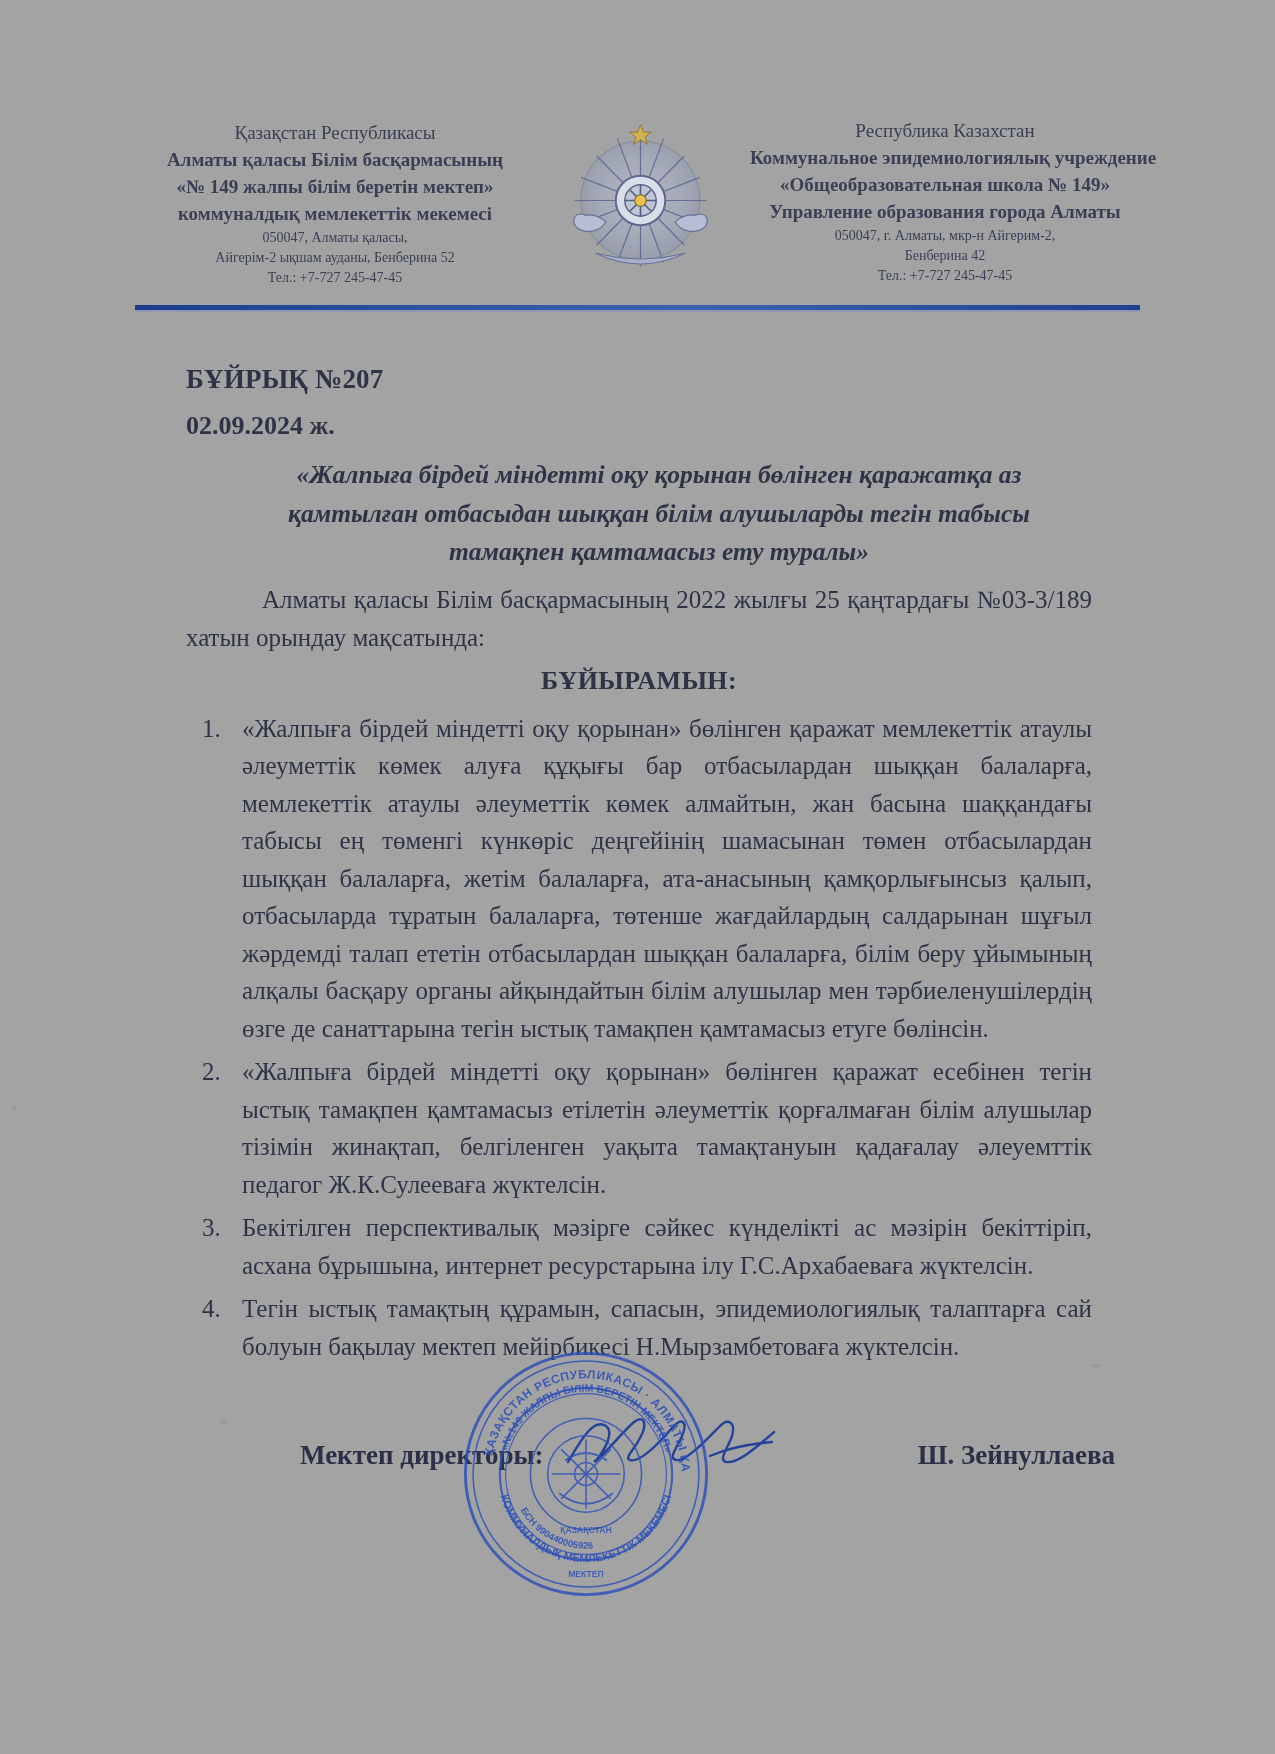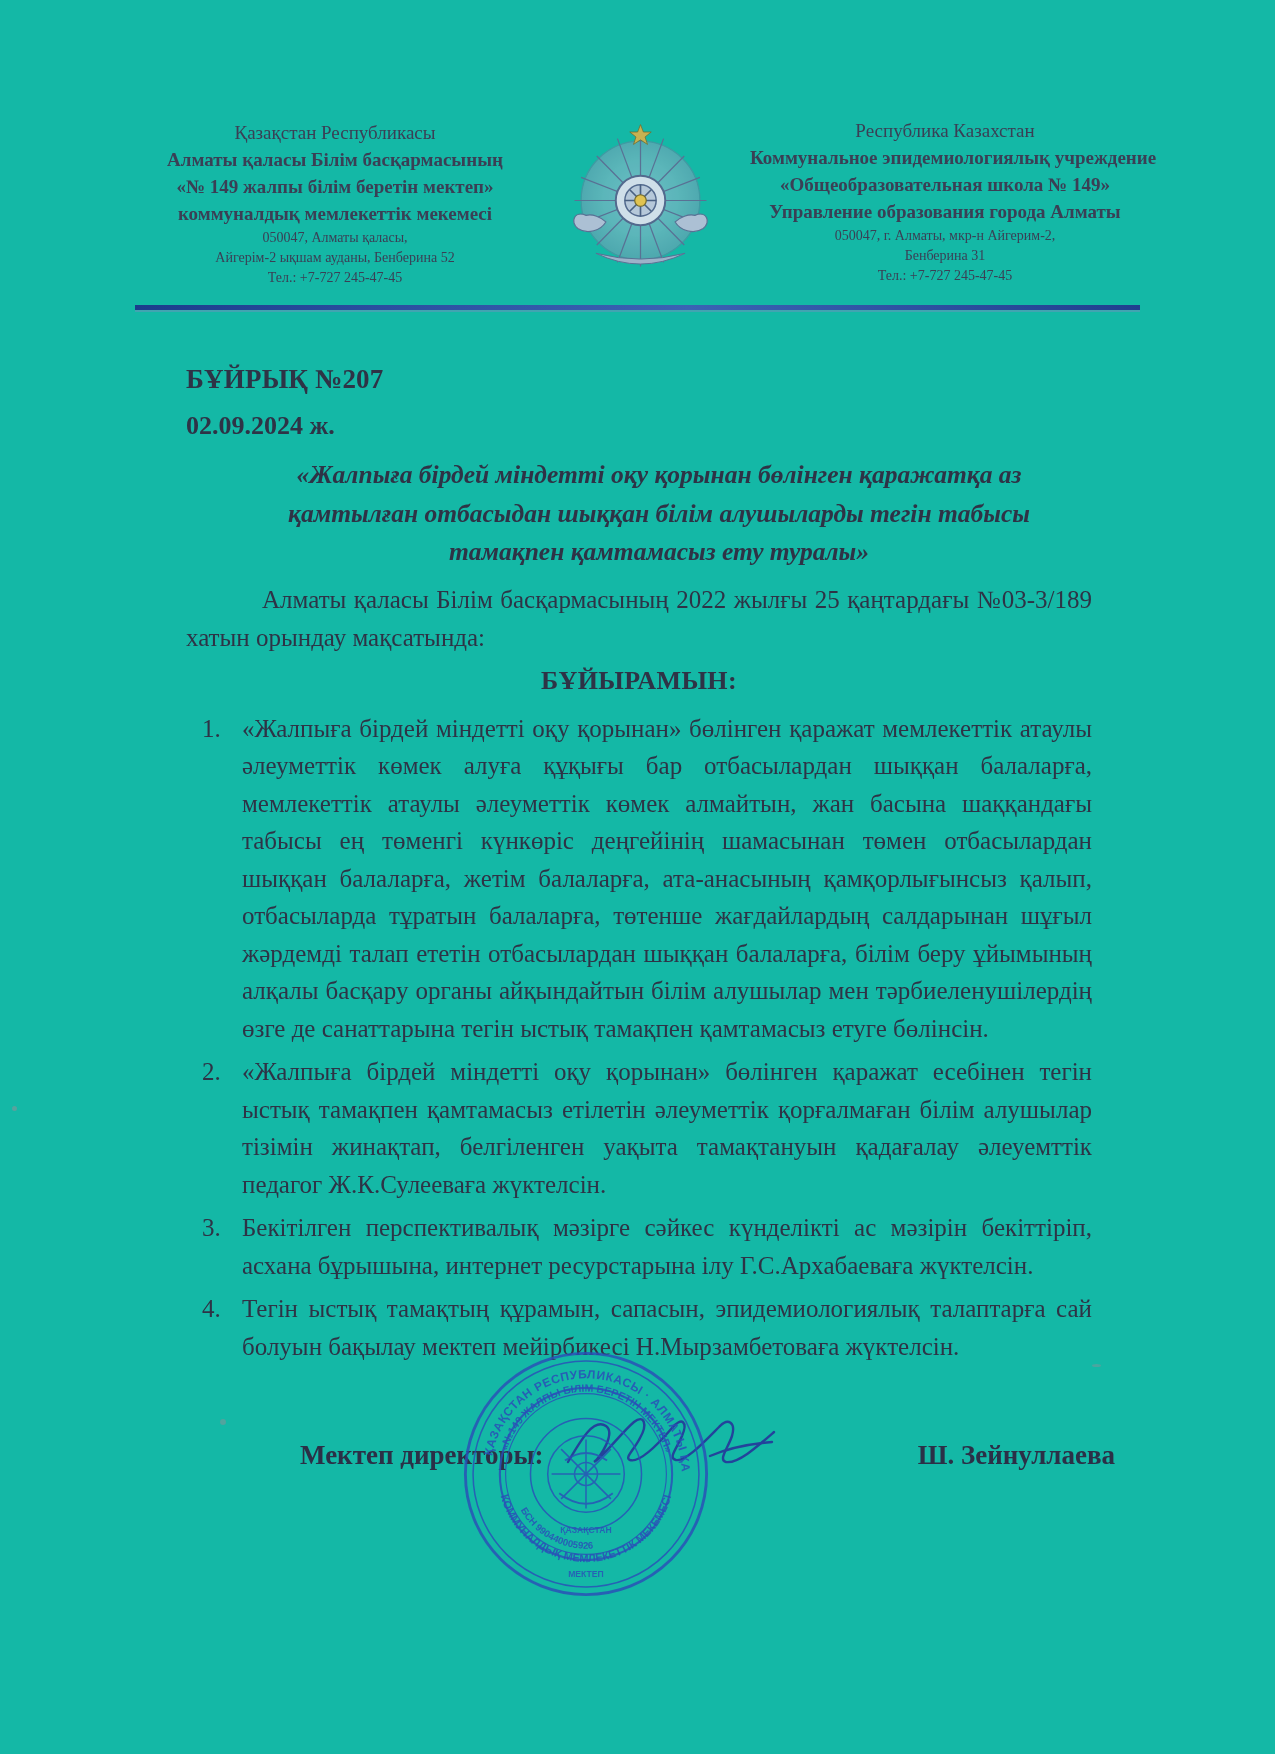--- a/index.html
+++ b/index.html
@@ -6,21 +6,21 @@
   html, body {
     margin: 0;
     padding: 0;
     background: #ffffff;
   }
   .page {
     position: relative;
     width: 1275px;
     height: 1754px;
     margin: 0 auto;
-    background: #14b8a6;
+    background: #a3a3a3;
     overflow: hidden;
     font-family: "Liberation Serif", "DejaVu Serif", serif;
     color: #2c2f3f;
   }
 
   
   .letterhead {
     position: absolute;
     top: 118px;
     left: 140px;
@@ -254,21 +254,21 @@
         <path d="M100 8 L103.5 17 L113 17 L105.5 23 L108.5 32 L100 26.5 L91.5 32 L94.5 23 L87 17 L96.5 17 Z" fill="#d6b24a" stroke="#7a6420" stroke-width="0.9"></path>
       </svg>
     </div>
 
     <div class="lh-col right">
       <span class="lh-line">Республика  Казахстан</span>
       <span class="lh-line bold">Коммунальное эпидемиологиялық учреждение</span>
       <span class="lh-line bold">«Общеобразовательная школа № 149»</span>
       <span class="lh-line bold">Управление образования города Алматы</span>
       <span class="lh-line small">050047, г. Алматы, мкр-н Айгерим-2,</span>
-      <span class="lh-line small">Бенберина 31</span>
+      <span class="lh-line small">Бенберина 42</span>
       <span class="lh-line small">Тел.: +7-727 245-47-45</span>
     </div>
 
   </div>
 
   <div class="divider"></div>
   <div class="divider-shadow"></div>
 
   <div class="body">
 

